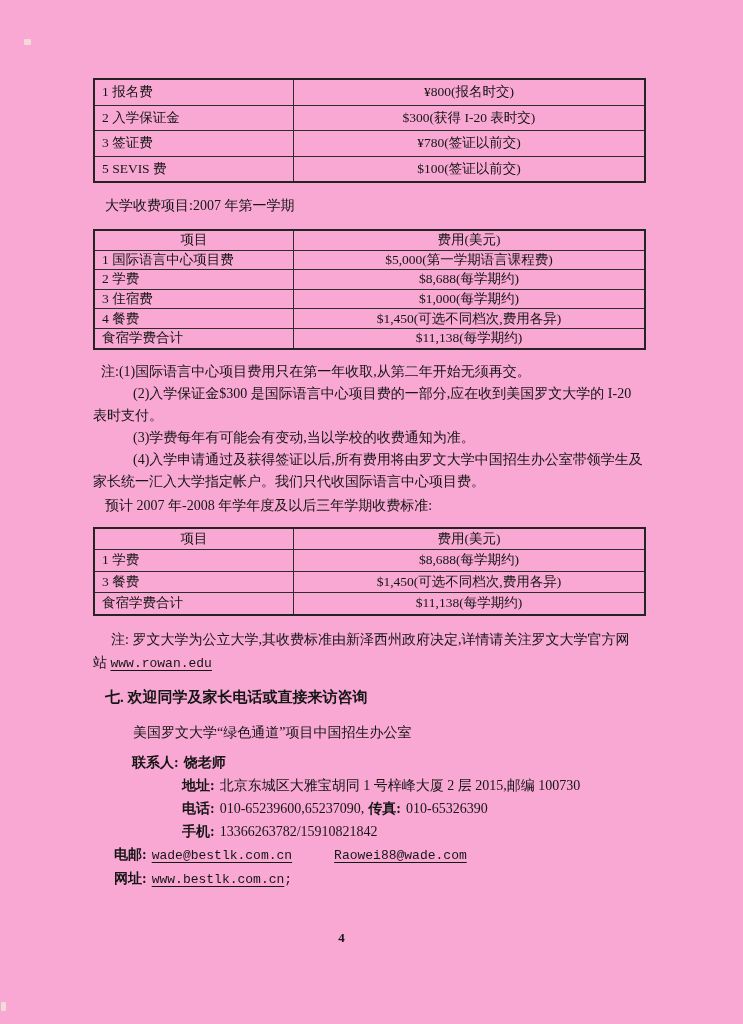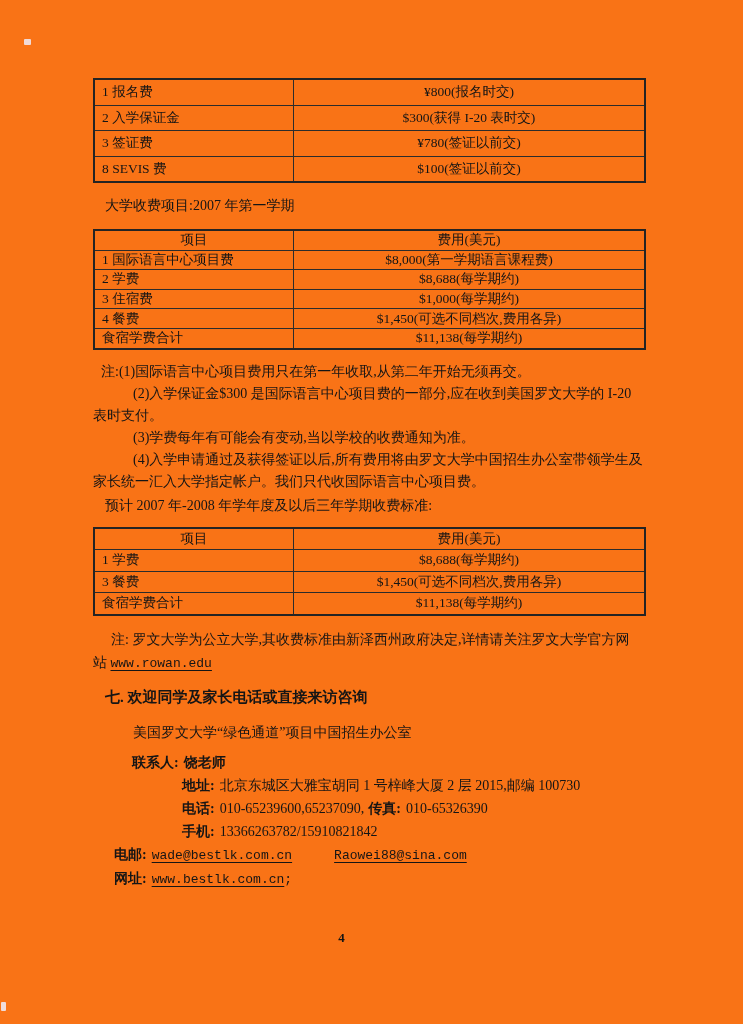--- a/index.html
+++ b/index.html
@@ -4,21 +4,21 @@
 <style>
   html,body { margin:0; padding:0; }
   body {
     width:743px; height:1024px;
     background:#ffffff;
     position:relative;
     font-family:"Liberation Serif","DejaVu Serif",serif;
     color:#151515;
     overflow:hidden;
   }
-  .page { position:absolute; inset:0; background:#f97316;text-decoration:underline; }
+  .page { position:absolute; inset:0; background:#f9a8d4;text-decoration:underline; }
 
   
   .scan-mark { position:absolute; border-radius:1px; }
   .scan-mark-top { left:24px; top:39px; width:7px; height:6px; background:#f2dad6; }
   .scan-mark-bottom { left:1px; top:1002px; width:5px; height:9px; background:#f0dcda; }
 
   .content { position:absolute; left:93px; top:78px; width:553px; }
 
   table.fee-table {
     border-collapse:collapse;
@@ -109,41 +109,41 @@
         </tr>
         <tr>
           <td class="cell-item">2 入学保证金</td>
           <td class="cell-fee">$300(获得 I-20 表时交)</td>
         </tr>
         <tr>
           <td class="cell-item">3 签证费</td>
           <td class="cell-fee">¥780(签证以前交)</td>
         </tr>
         <tr>
-          <td class="cell-item">8 SEVIS 费</td>
+          <td class="cell-item">5 SEVIS 费</td>
           <td class="cell-fee">$100(签证以前交)</td>
         </tr>
       </tbody>
     </table>
 
     <div class="sec-heading h1">大学收费项目:2007 年第一学期</div>
 
     <table class="fee-table t-sem">
       <colgroup>
           <col class="c1">
           <col class="c2">
         </colgroup>
       <tbody>
         <tr>
           <th class="cell-head">项目</th>
           <th class="cell-head">费用(美元)</th>
         </tr>
         <tr>
           <td class="cell-item">1 国际语言中心项目费</td>
-          <td class="cell-fee">$8,000(第一学期语言课程费)</td>
+          <td class="cell-fee">$5,000(第一学期语言课程费)</td>
         </tr>
         <tr>
           <td class="cell-item">2 学费</td>
           <td class="cell-fee">$8,688(每学期约)</td>
         </tr>
         <tr>
           <td class="cell-item">3 住宿费</td>
           <td class="cell-fee">$1,000(每学期约)</td>
         </tr>
         <tr>
@@ -208,21 +208,21 @@
       <div class="c-line c-ind">
         <span class="c-label">地址:</span><span>北京东城区大雅宝胡同 1 号梓峰大厦 2 层 2015,邮编 100730</span>
       </div>
       <div class="c-line c-ind">
         <span class="c-label">电话:</span><span>010-65239600,65237090,</span><span class="c-label fax-label">传真:</span><span>010-65326390</span>
       </div>
       <div class="c-line c-ind">
         <span class="c-label">手机:</span><span>13366263782/15910821842</span>
       </div>
       <div class="c-line c-out">
-        <span class="c-label">电邮:</span><span class="link mono">wade@bestlk.com.cn</span><span class="email-gap"></span><span class="link mono">Raowei88@sina.com</span>
+        <span class="c-label">电邮:</span><span class="link mono">wade@bestlk.com.cn</span><span class="email-gap"></span><span class="link mono">Raowei88@wade.com</span>
       </div>
       <div class="c-line c-out">
         <span class="c-label">网址:</span><span class="link mono">www.bestlk.com.cn</span><span class="mono">;</span>
       </div>
     </div>
 
   </div>
 
   <div class="page-num">4</div>
 </div>

